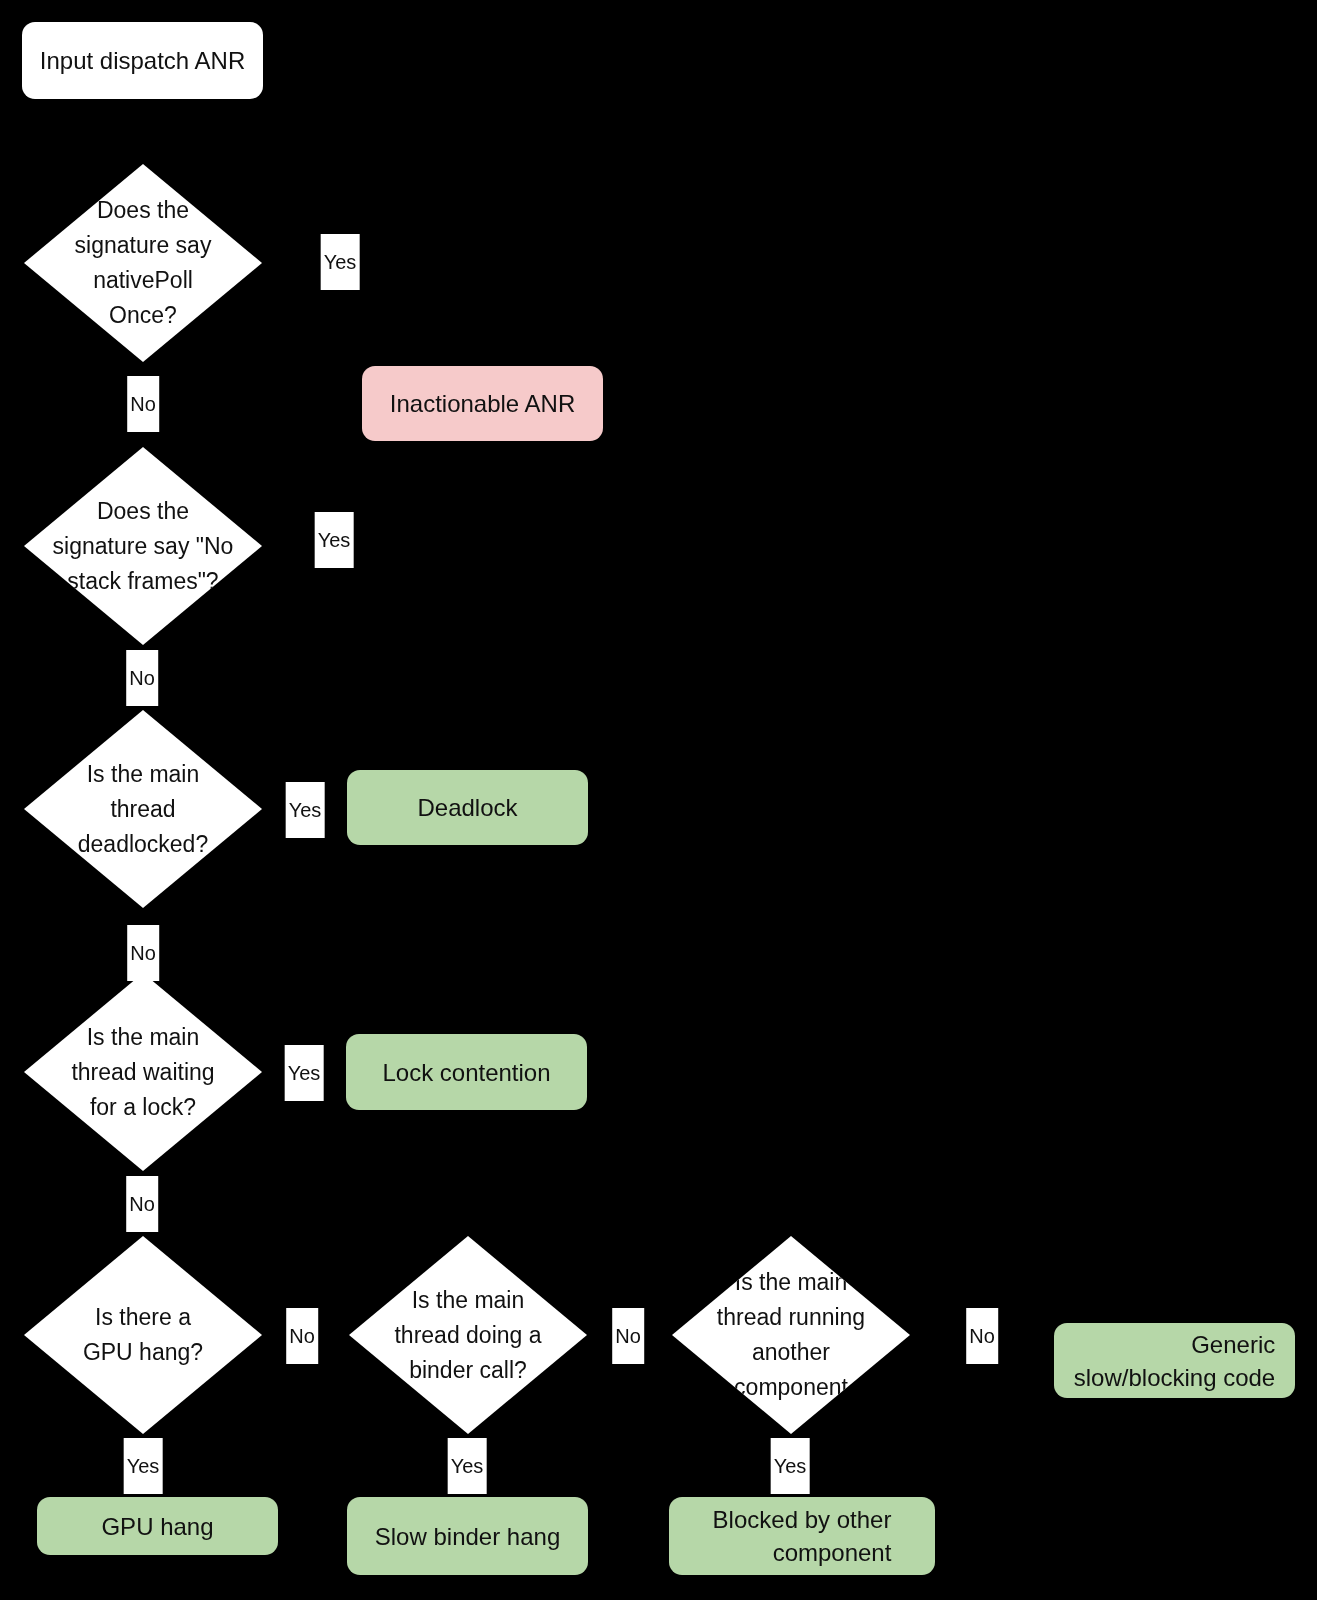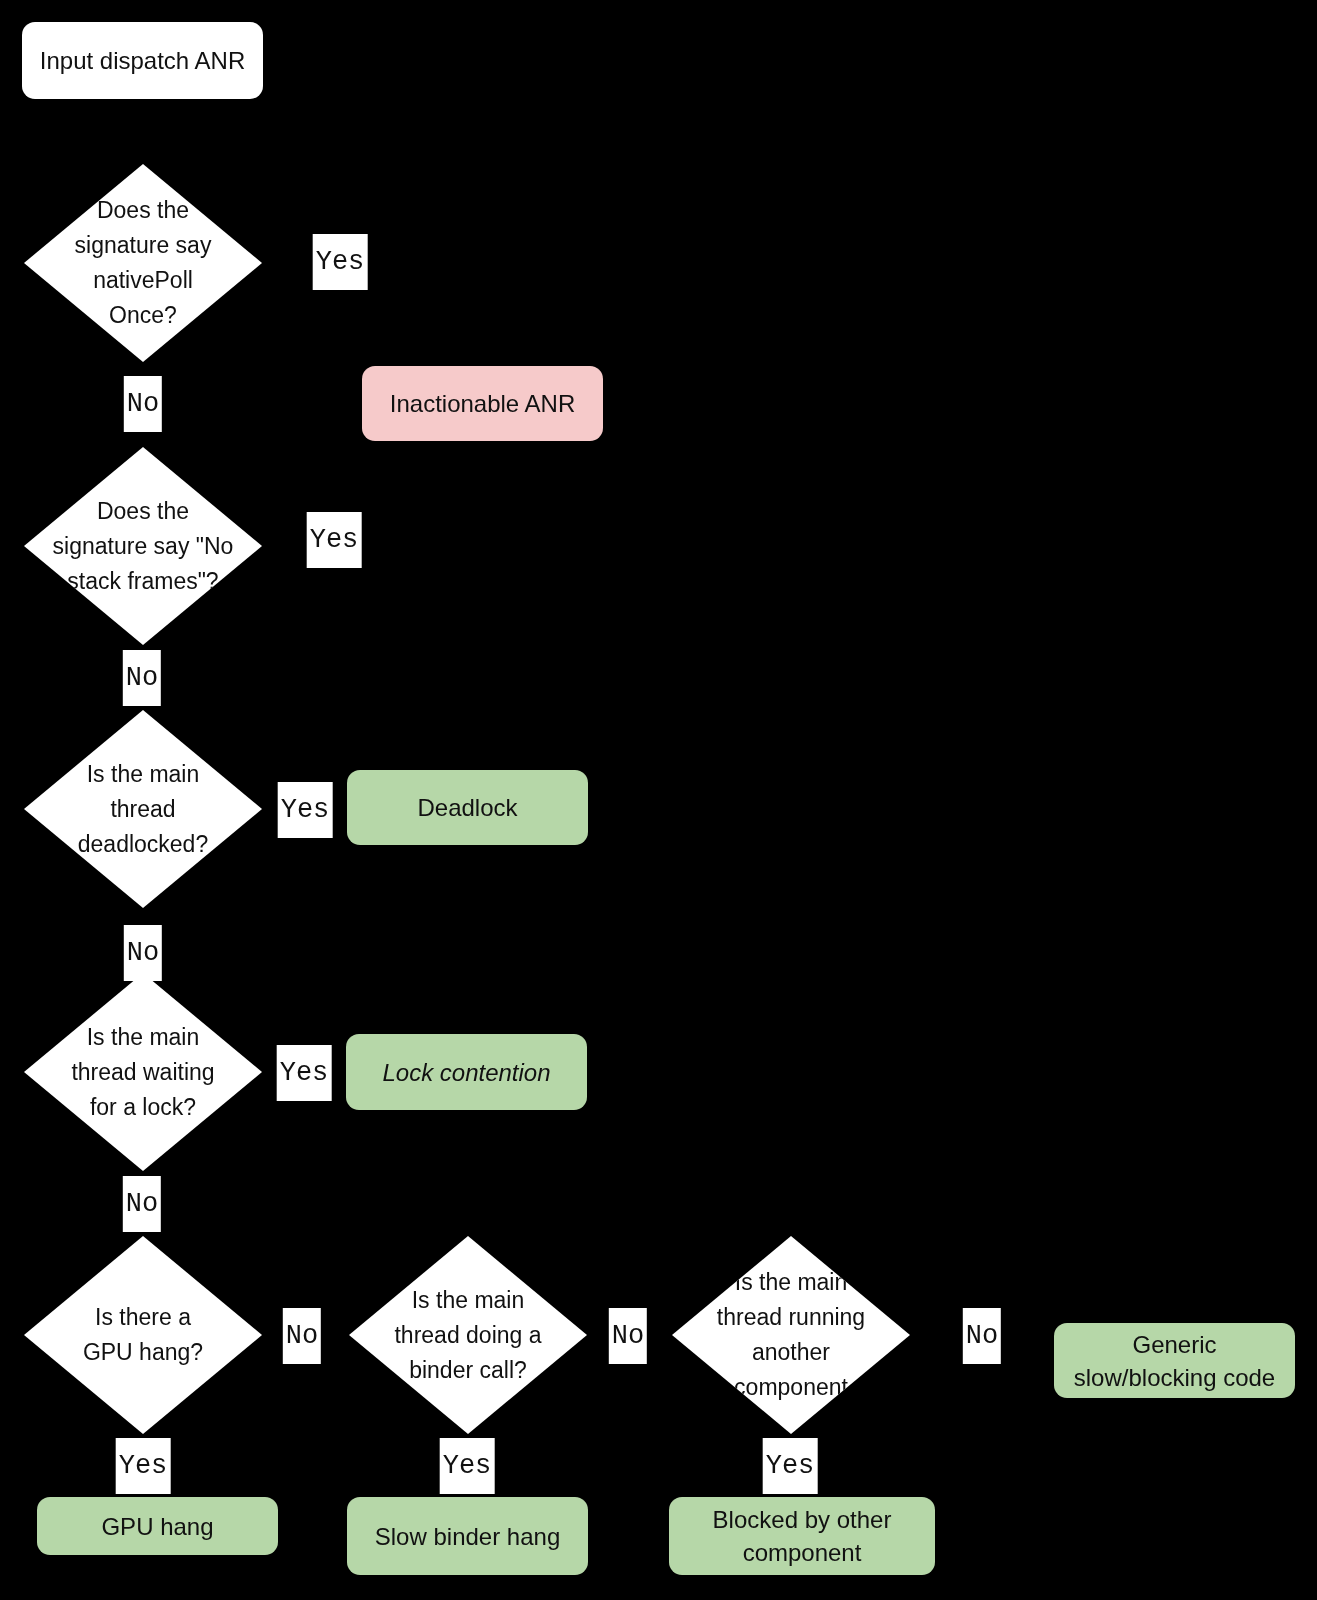--- a/index.html
+++ b/index.html
@@ -23,36 +23,35 @@
     display:flex;align-items:center;justify-content:center;
     text-align:center;
     white-space:pre-line;
     box-sizing:border-box;
   }
   .rect{
     background:var(--node-fill);
     border-radius:13px;
     font-size:24px;line-height:33px;
   }
-  .rect.green{background:var(--outcome-green);}
+  .rect.green{background:var(--outcome-green);text-align:right;}
   .rect.red{background:var(--outcome-red);}
   .diamond{
     background:var(--node-fill);
     clip-path:polygon(50% 0,100% 50%,50% 100%,0 50%);
     font-size:23px;line-height:35px;
   }
   .lbl{
     position:absolute;
     transform:translate(-50%,-50%);
     background:var(--node-fill);
     color:var(--text);
-    font-size:27px;line-height:26px;
+    font-size:20px;line-height:26px;
     padding:15px 3px;
     white-space:nowrap;
-    font-family:Liberation Mono, monospace;
   }
 </style>
 </head>
 <body>
 
 <div>
 
   <div class="node rect" style="left:22px;top:22px;width:241px;height:77px;">Input dispatch ANR</div>
 
   <div class="node diamond" style="left:24px;top:164px;width:238px;height:198px;">Does the
@@ -81,21 +80,21 @@
   <div class="node rect green" style="left:347px;top:770px;width:241px;height:75px;">Deadlock</div>
 
   <span class="lbl" style="left:143px;top:953px;">No</span>
 
   <div class="node diamond" style="left:24px;top:973px;width:238px;height:198px;">Is the main
 thread waiting
 for a lock?</div>
 
   <span class="lbl" style="left:304px;top:1073px;">Yes</span>
 
-  <div class="node rect green" style="left:346px;top:1034px;width:241px;height:76px;font-style:italic;">Lock contention</div>
+  <div class="node rect green" style="left:346px;top:1034px;width:241px;height:76px;">Lock contention</div>
 
   <span class="lbl" style="left:142px;top:1204px;">No</span>
 
   <div class="node diamond" style="left:24px;top:1236px;width:238px;height:198px;">Is there a
 GPU hang?</div>
 
   <span class="lbl" style="left:302px;top:1336px;">No</span>
 
   <div class="node diamond" style="left:349px;top:1236px;width:238px;height:198px;">Is the main
 thread doing a

